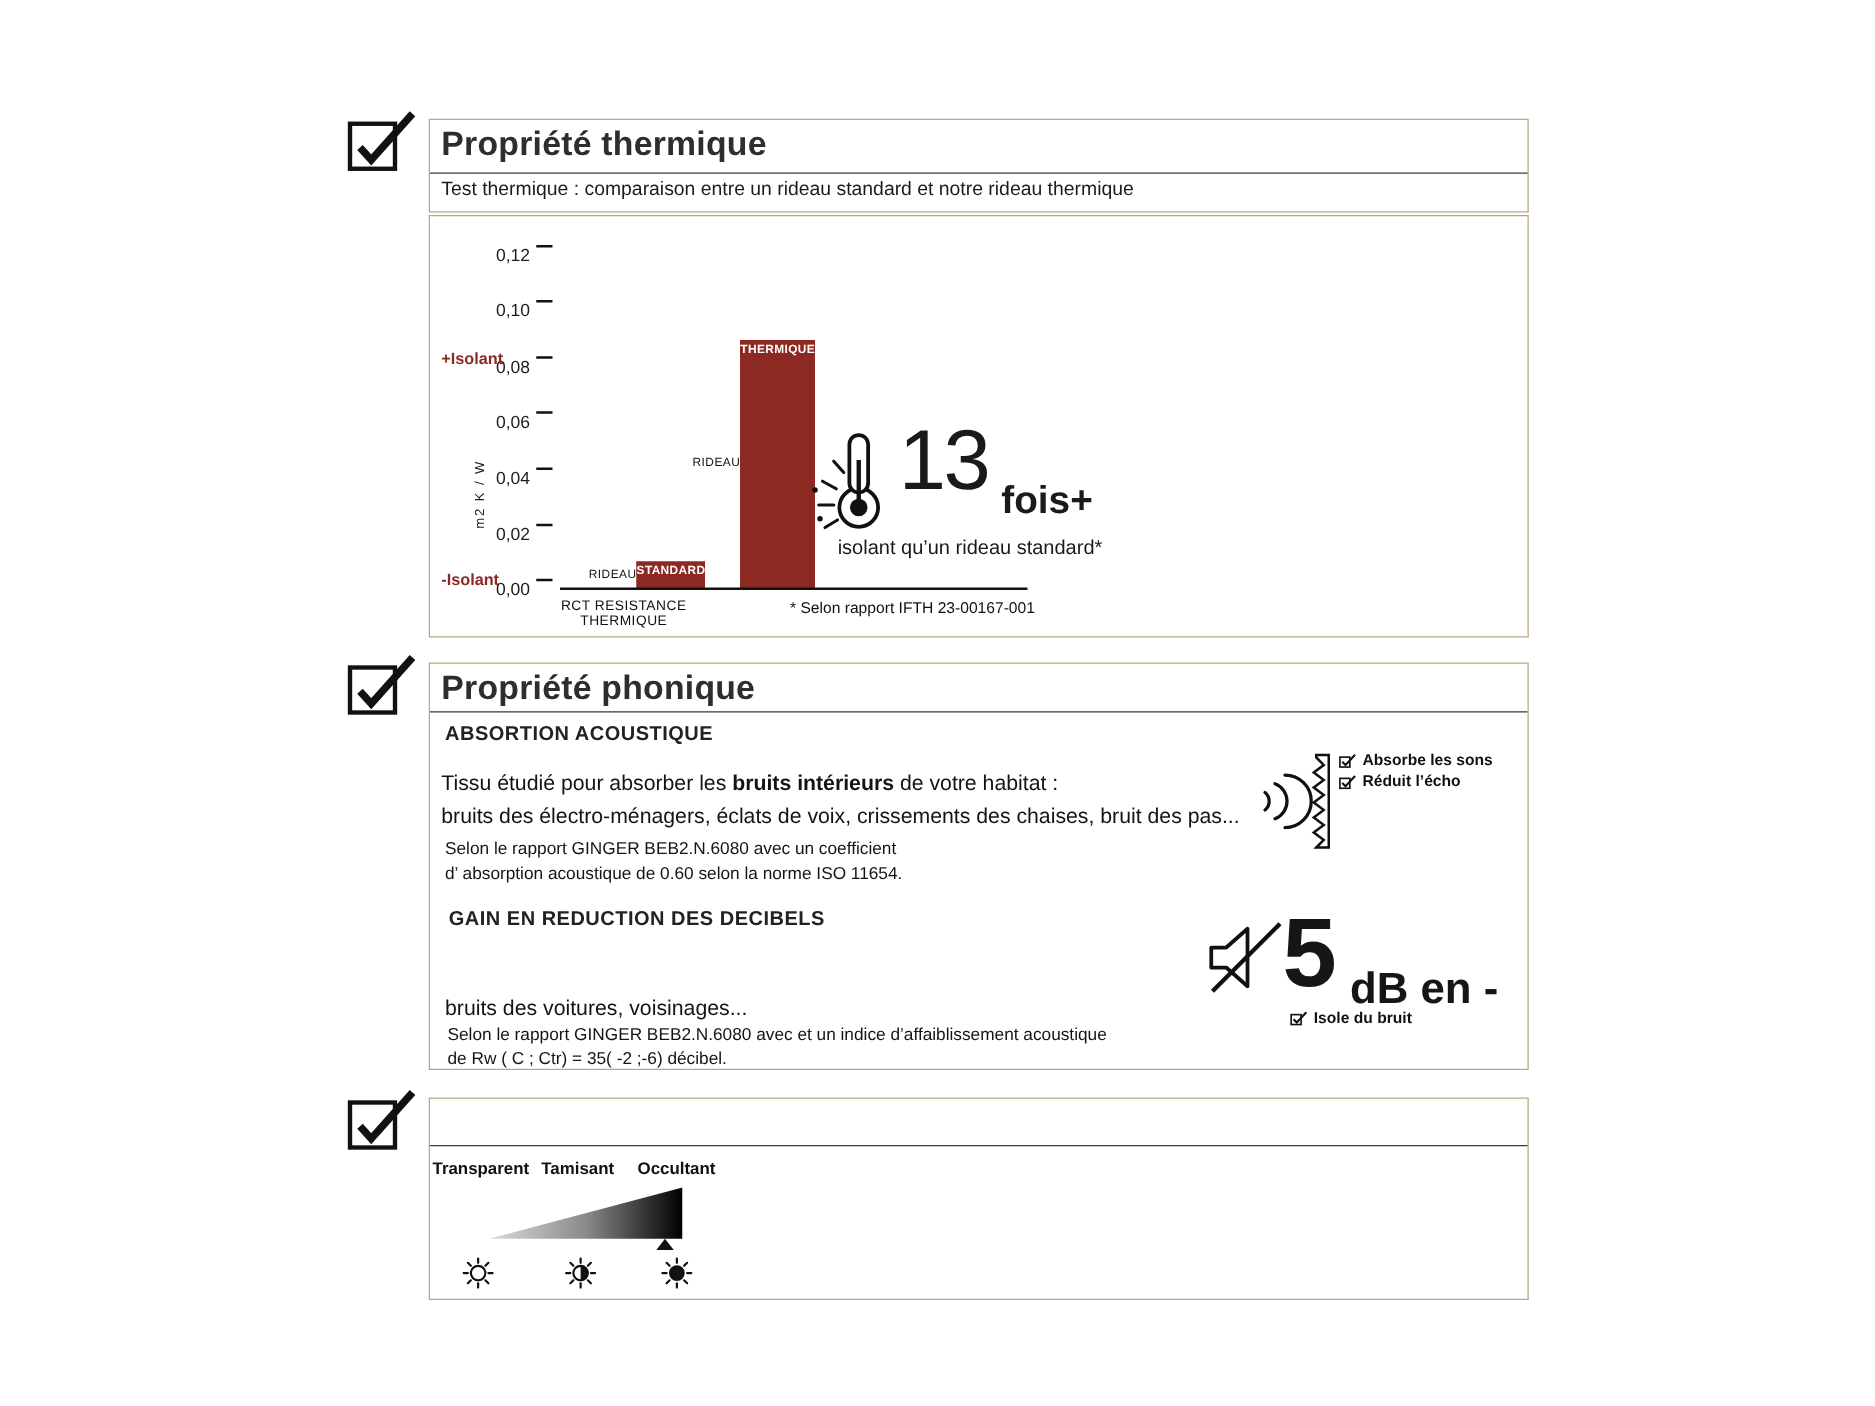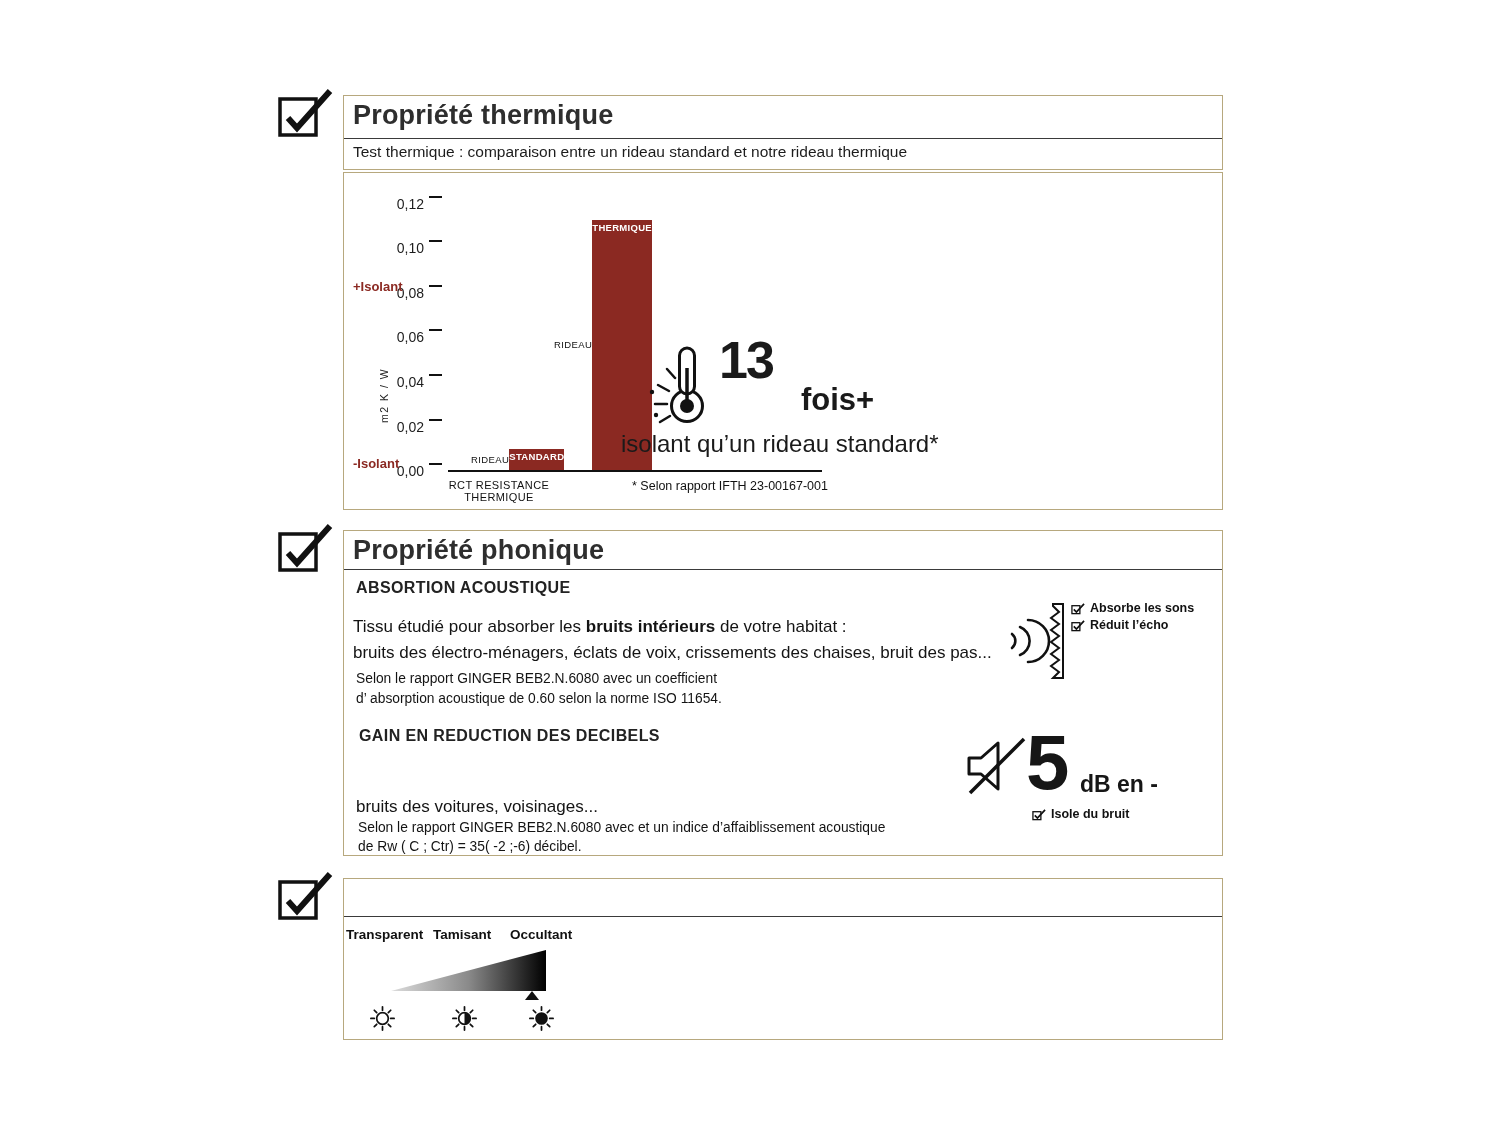--- a/index.html
+++ b/index.html
@@ -19,32 +19,32 @@
   .iso{position:absolute;left:9px;width:64px;font-size:13px;font-weight:700;color:var(--maroon,#8B2922);}
   .plot{position:absolute;left:104px;top:31px;width:373px;height:267px;}
   .axis{position:absolute;left:104px;top:297px;width:374px;border-top:2px solid #111;}
   .bar-group{position:absolute;bottom:0;width:61px;display:flex;align-items:center;}
   .bar-top-label{font-size:9.5px;letter-spacing:.4px;color:#111;margin-bottom:2px;}
   .bar{width:100%;background:var(--maroon,#8B2922);}
   .bar-in-label{display:block;text-align:center;color:#fff;font-size:9.5px;font-weight:700;letter-spacing:.3px;padding-top:2px;}
   .xlabel{position:absolute;left:70px;top:306px;width:170px;text-align:center;font-size:11px;letter-spacing:.4px;color:#111;}
   .footnote{position:absolute;left:288px;top:306px;font-size:12.5px;color:#111;white-space:nowrap;}
   .feature{position:absolute;left:277px;top:165px;width:310px;height:130px;}
-  .f-num{position:absolute;left:98px;top:-4px;font-size:52px;font-weight:700;line-height:1;letter-spacing:-2px;color:#1a1a1a;}
+  .f-num{position:absolute;left:98px;top:-4px;font-size:68px;font-weight:400;line-height:1;letter-spacing:-2px;color:#1a1a1a;}
   .f-suffix{position:absolute;left:180px;top:44px;font-size:31px;font-weight:600;color:#1a1a1a;white-space:nowrap;}
-  .f-cap{position:absolute;left:0;top:92px;width:310px;text-align:center;font-size:24px;color:#1a1a1a;white-space:nowrap;}
+  .f-cap{position:absolute;left:0;top:92px;width:310px;text-align:center;font-size:16px;color:#1a1a1a;white-space:nowrap;}
   
   .h-small{position:absolute;font-size:16px;font-weight:600;letter-spacing:.4px;color:#222;white-space:nowrap;}
   .body-line{position:absolute;font-size:17px;color:#141414;white-space:nowrap;}
   .bb{font-weight:700;}
   .note-line{position:absolute;font-size:13.8px;color:#141414;white-space:nowrap;}
   .checkrow{position:absolute;display:flex;align-items:center;gap:5px;font-size:12.5px;font-weight:700;color:#111;white-space:nowrap;}
   .mini-check{width:14px;height:13px;flex:0 0 auto;}
   .db-num{position:absolute;left:682px;top:192px;font-size:78px;font-weight:600;line-height:1;color:#161616;}
-  .db-text{position:absolute;left:736px;top:240px;font-size:23px;font-weight:600;color:#161616;white-space:nowrap;}
+  .db-text{position:absolute;left:736px;top:240px;font-size:35px;font-weight:600;color:#161616;white-space:nowrap;}
   
   .opacity-label{position:absolute;top:48px;font-size:13.5px;color:#111;white-space:nowrap;}
   .tri-arrow{position:absolute;left:181px;top:112px;width:0;height:0;
              border-left:7px solid transparent;border-right:7px solid transparent;border-bottom:9px solid #111;}
   .sun{position:absolute;top:124px;width:29px;height:29px;}
 </style>
 </head>
 <body>
 
 <div class="page">
@@ -97,21 +97,21 @@
 
     <div class="plot">
       <div class="bar-group" style="left:23px;">
         <div class="bar-top-label">RIDEAU</div>
         <div class="bar" style="height: 22px;">
           <span class="bar-in-label">STANDARD</span>
         </div>
       </div>
       <div class="bar-group" style="left:106px;">
         <div class="bar-top-label">RIDEAU</div>
-        <div class="bar" style="height: 251px;">
+        <div class="bar" style="height: 199px;">
           <span class="bar-in-label">THERMIQUE</span>
         </div>
       </div>
     </div>
     <div class="axis"></div>
 
     <div class="xlabel">RCT RESISTANCE THERMIQUE</div>
     <div class="footnote">* Selon rapport IFTH 23-00167-001</div>
 
     <div class="feature">

